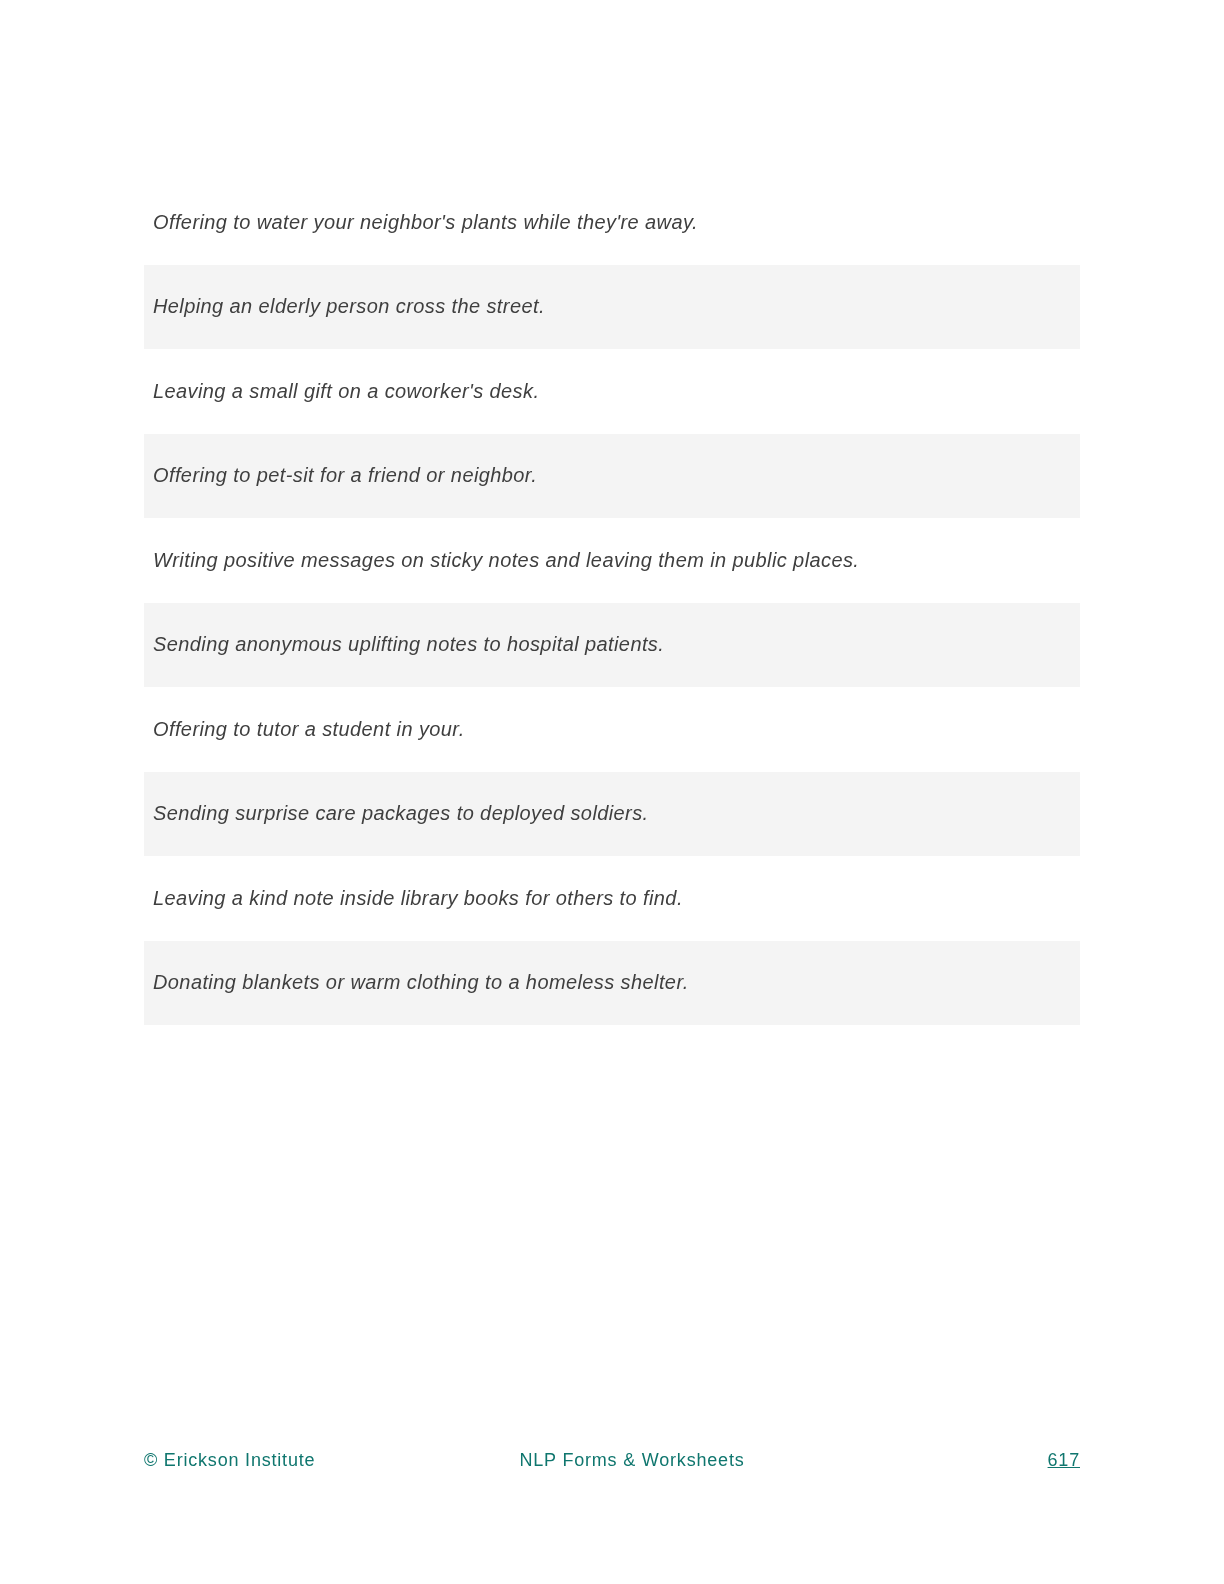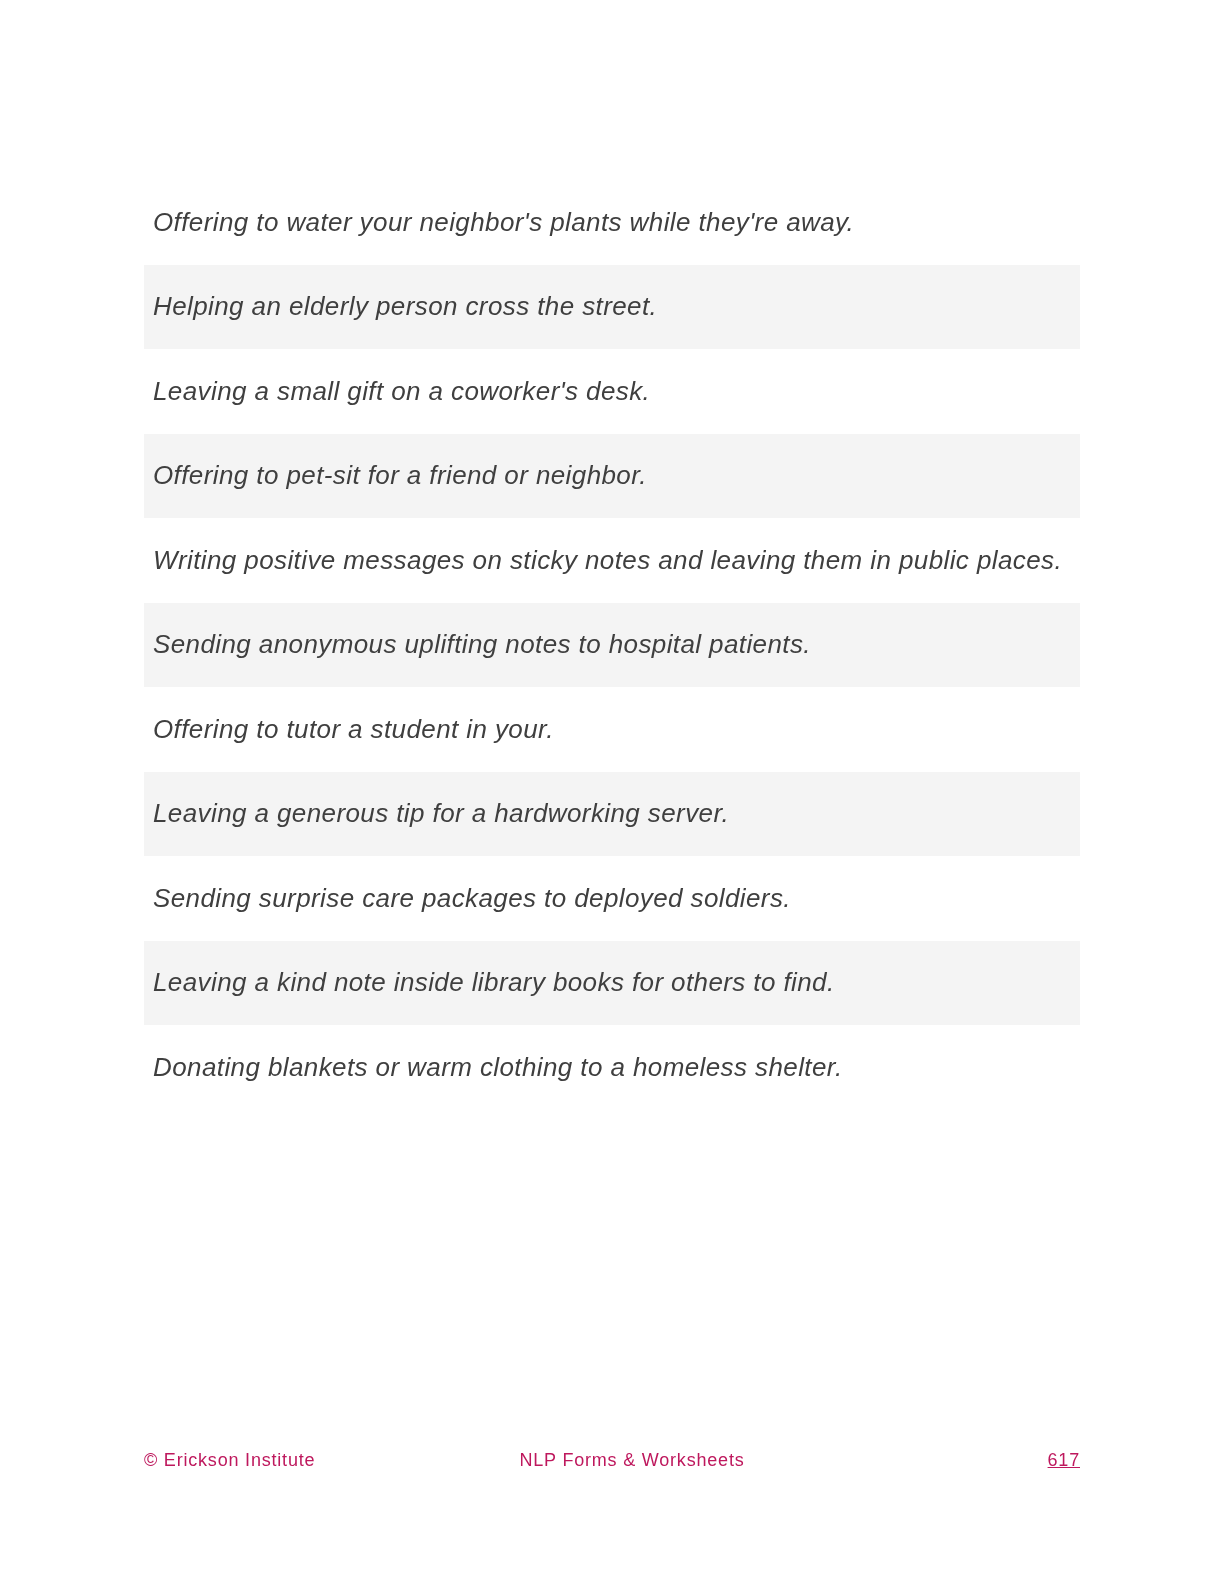--- a/index.html
+++ b/index.html
@@ -27,34 +27,34 @@
     align-items: center;
     padding-left: 9px;
     box-sizing: border-box;
   }
   .row:nth-child(even) {
     background: #f4f4f4;
   }
   .row-text {
     font-style: italic;
     font-weight: 300;
-    font-size: 26px;
+    font-size: 20px;
     letter-spacing: 0.4px;
     color: #3f3f3f;
     white-space: nowrap;
   }
   .footer {
     position: absolute;
     left: 144px;
     right: 144px;
     top: 1450px;
     display: grid;
     grid-template-columns: 1fr auto 1fr;
     align-items: center;
-    color: #be185d;
+    color: #0f766e;
     font-size: 18px;
     font-weight: 300;
     letter-spacing: 0.8px;
   }
   .footer .left   { text-align: left; }
   .footer .center { text-align: center; margin-left: 40px; }
   .footer .right  { text-align: right; text-decoration: underline; }
 </style>
 </head>
 <body>
@@ -77,23 +77,20 @@
     <div class="row">
       <span class="row-text">Writing positive messages on sticky notes and leaving them in public places.</span>
     </div>
     <div class="row">
       <span class="row-text">Sending anonymous uplifting notes to hospital patients.</span>
     </div>
     <div class="row">
       <span class="row-text">Offering to tutor a student in your.</span>
     </div>
     <div class="row">
-      <span class="row-text">Leaving a generous tip for a hardworking server.</span>
-    </div>
-    <div class="row">
       <span class="row-text">Sending surprise care packages to deployed soldiers.</span>
     </div>
     <div class="row">
       <span class="row-text">Leaving a kind note inside library books for others to find.</span>
     </div>
     <div class="row">
       <span class="row-text">Donating blankets or warm clothing to a homeless shelter.</span>
     </div>
   </div>
 

